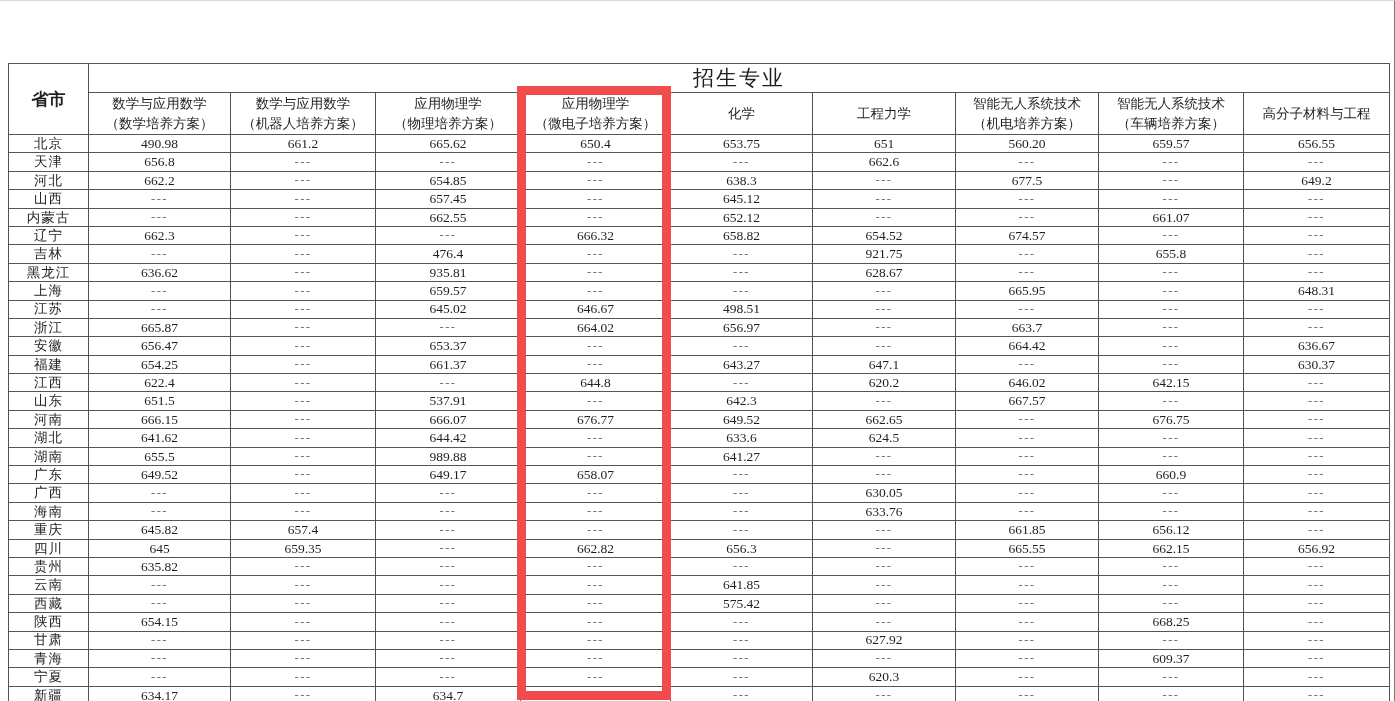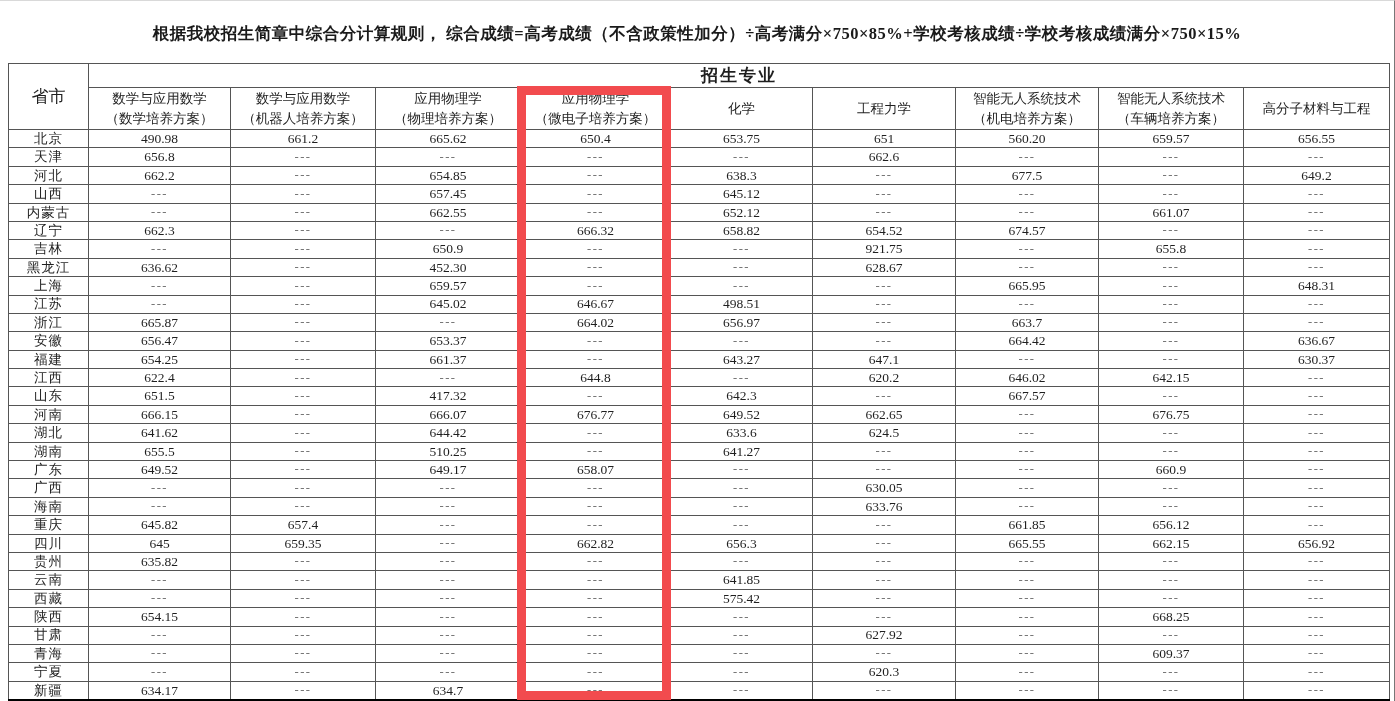--- a/index.html
+++ b/index.html
@@ -40,22 +40,22 @@
   }
   .score-table th, .score-table td {
     border: 1px solid #555;
     text-align: center;
     vertical-align: middle;
     padding: 0;
     overflow: hidden;
     white-space: nowrap;
     color: #1f1f1f;
   }
-  th.corner { font-size: 17px; font-weight: normal; }
-  th.group  { font-size: 17px; font-weight: bold; height: 22px; letter-spacing: 2px; }
+  th.corner { font-size: 17px; font-weight: bold; }
+  th.group  { font-size: 21px; font-weight: normal; height: 22px; letter-spacing: 2px; }
   th.colhead {
     font-size: 13.5px;
     font-weight: normal;
     height: 41px;
     line-height: 1.45;
   }
   tbody td {
     height: 17.4px;
     font-size: 13.5px;
     line-height: 1;
@@ -70,21 +70,20 @@
     border: 9px solid #f24b4e;
     pointer-events: none;
     z-index: 5;
   }
 </style>
 </head>
 <body>
 
 <div class="page">
 
-  <div class="note">根据我校招生简章中综合分计算规则， 综合成绩=高考成绩（不含政策性加分）÷高考满分×750×85%+学校考核成绩÷学校考核成绩满分×750×15%</div>
 
   <div class="table-wrap">
     <table class="score-table">
       <colgroup>
         <col style="width:80px">
         <col style="width:142px">
         <col style="width:145px">
         <col style="width:145px">
         <col style="width:150px">
         <col style="width:142px">
@@ -204,33 +203,33 @@
             <td>658.82</td>
             <td>654.52</td>
             <td>674.57</td>
             <td class="dash">---</td>
             <td class="dash">---</td>
           </tr>
           <tr>
             <td class="province">吉林</td>
             <td class="dash">---</td>
             <td class="dash">---</td>
-            <td>650.9</td>
+            <td>476.4</td>
             <td class="dash">---</td>
             <td class="dash">---</td>
             <td>921.75</td>
             <td class="dash">---</td>
             <td>655.8</td>
             <td class="dash">---</td>
           </tr>
           <tr>
             <td class="province">黑龙江</td>
             <td>636.62</td>
             <td class="dash">---</td>
-            <td>452.30</td>
+            <td>935.81</td>
             <td class="dash">---</td>
             <td class="dash">---</td>
             <td>628.67</td>
             <td class="dash">---</td>
             <td class="dash">---</td>
             <td class="dash">---</td>
           </tr>
           <tr>
             <td class="province">上海</td>
             <td class="dash">---</td>
@@ -300,21 +299,21 @@
             <td class="dash">---</td>
             <td>620.2</td>
             <td>646.02</td>
             <td>642.15</td>
             <td class="dash">---</td>
           </tr>
           <tr>
             <td class="province">山东</td>
             <td>651.5</td>
             <td class="dash">---</td>
-            <td>417.32</td>
+            <td>537.91</td>
             <td class="dash">---</td>
             <td>642.3</td>
             <td class="dash">---</td>
             <td>667.57</td>
             <td class="dash">---</td>
             <td class="dash">---</td>
           </tr>
           <tr>
             <td class="province">河南</td>
             <td>666.15</td>
@@ -336,21 +335,21 @@
             <td>633.6</td>
             <td>624.5</td>
             <td class="dash">---</td>
             <td class="dash">---</td>
             <td class="dash">---</td>
           </tr>
           <tr>
             <td class="province">湖南</td>
             <td>655.5</td>
             <td class="dash">---</td>
-            <td>510.25</td>
+            <td>989.88</td>
             <td class="dash">---</td>
             <td>641.27</td>
             <td class="dash">---</td>
             <td class="dash">---</td>
             <td class="dash">---</td>
             <td class="dash">---</td>
           </tr>
           <tr>
             <td class="province">广东</td>
             <td>649.52</td>

